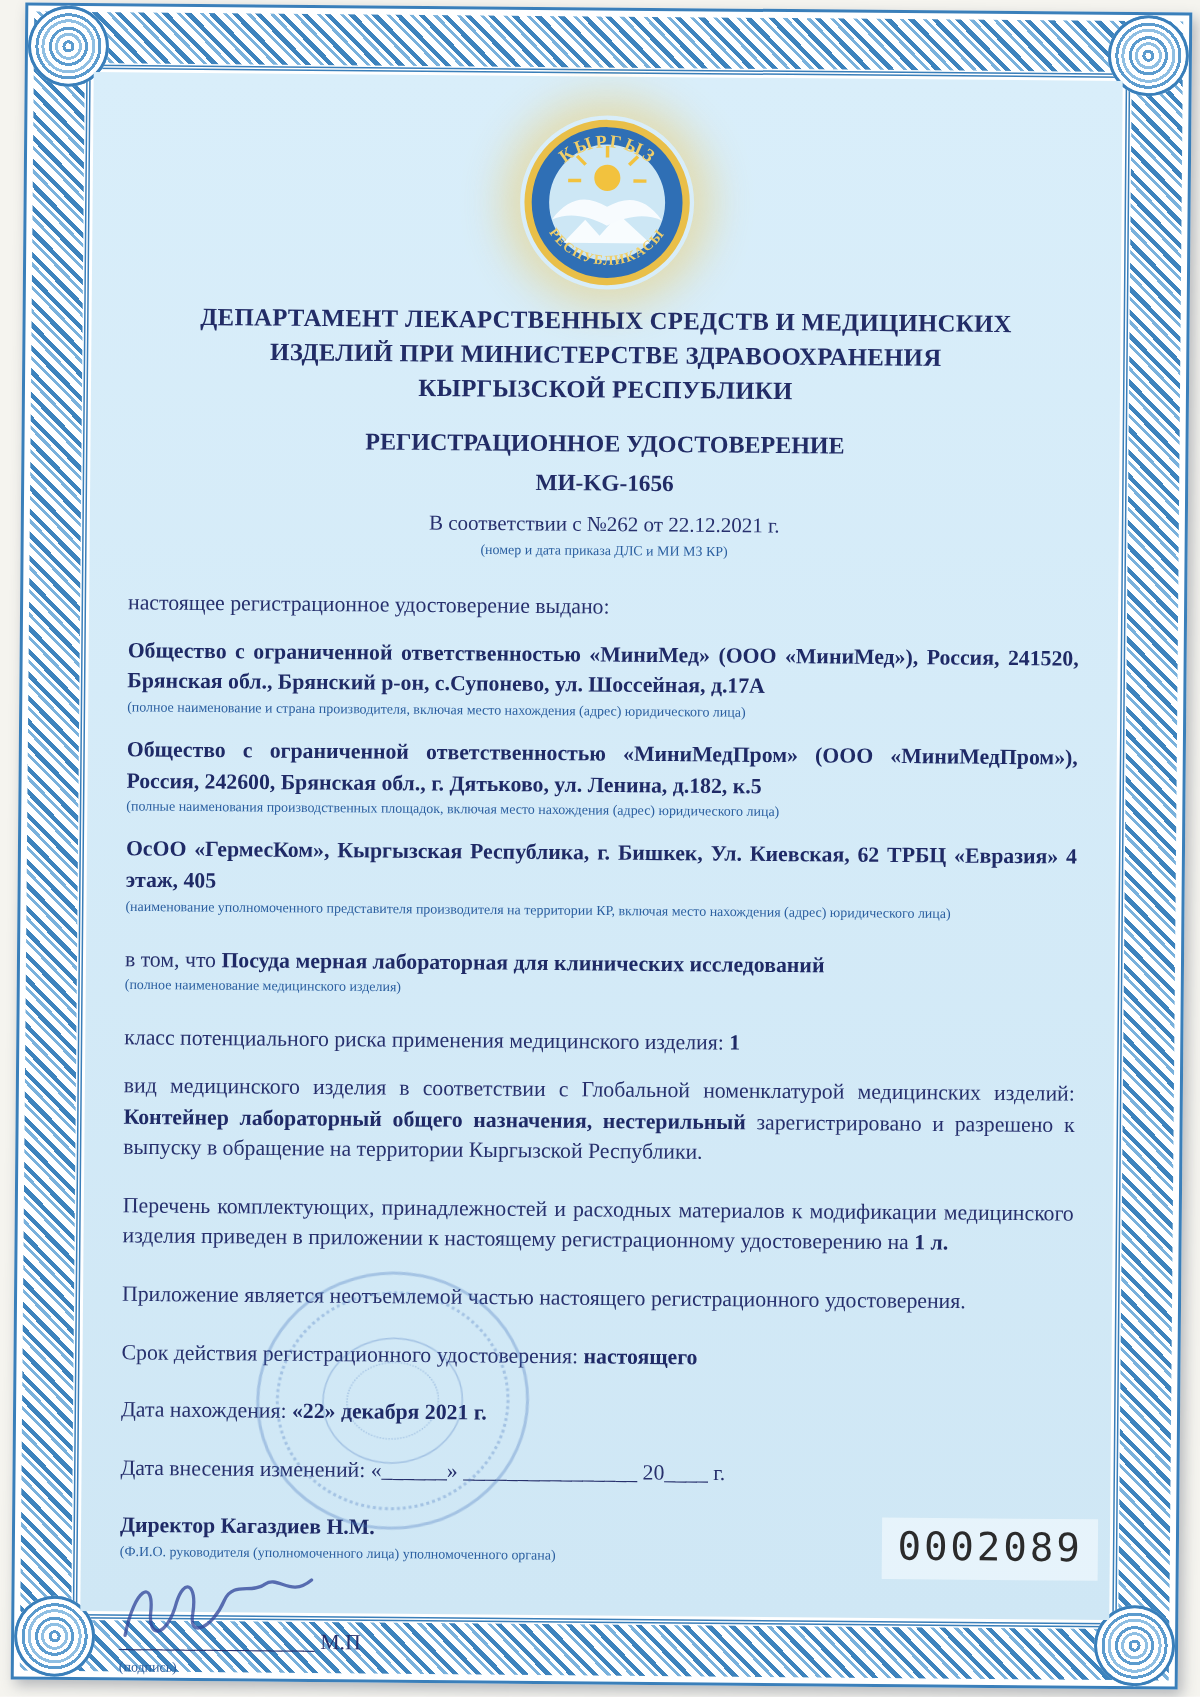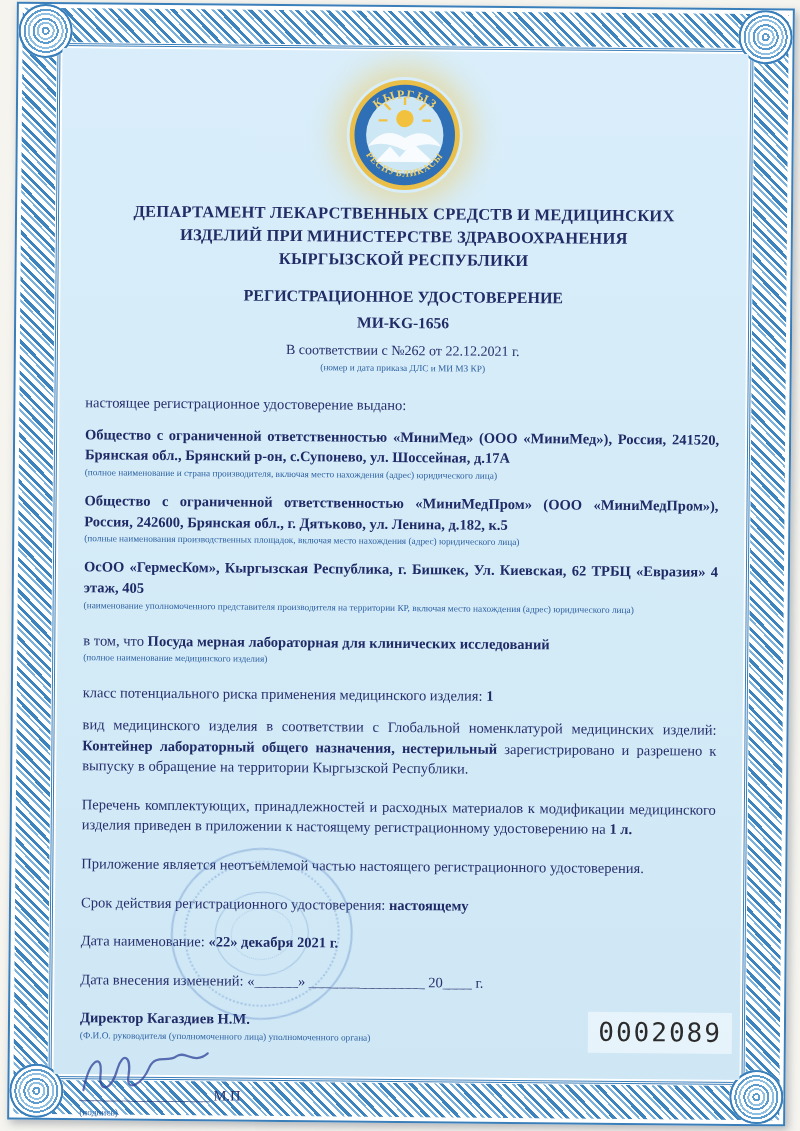--- a/index.html
+++ b/index.html
@@ -121,25 +121,25 @@
 
     <div class="para gap-lg">
       <span>Перечень комплектующих, принадлежностей и расходных материалов к модификации медицинского изделия приведен в приложении к настоящему регистрационному удостоверению на</span>
       <b class="inline">1 л.</b>
     </div>
 
     <div class="para gap-lg">Приложение является неотъемлемой частью настоящего регистрационного удостоверения.</div>
 
     <div class="para gap-lg">
       <span>Срок действия регистрационного удостоверения:</span>
-      <b class="inline">настоящему</b>
+      <b class="inline">настоящего</b>
     </div>
 
     <div class="para gap-lg">
-      <span>Дата наименование:</span>
+      <span>Дата нахождения:</span>
       <b class="inline">«22» декабря 2021 г.</b>
     </div>
 
     <div class="para gap-lg">Дата внесения изменений: «______»  ________________ 20____ г.</div>
 
     <div class="para-b gap-lg">Директор Кагаздиев Н.М.</div>
     <div class="fine">(Ф.И.О. руководителя (уполномоченного лица) уполномоченного органа)</div>
 
     <div class="sig-row">
       <svg class="signature" viewBox="0 0 150 72">

